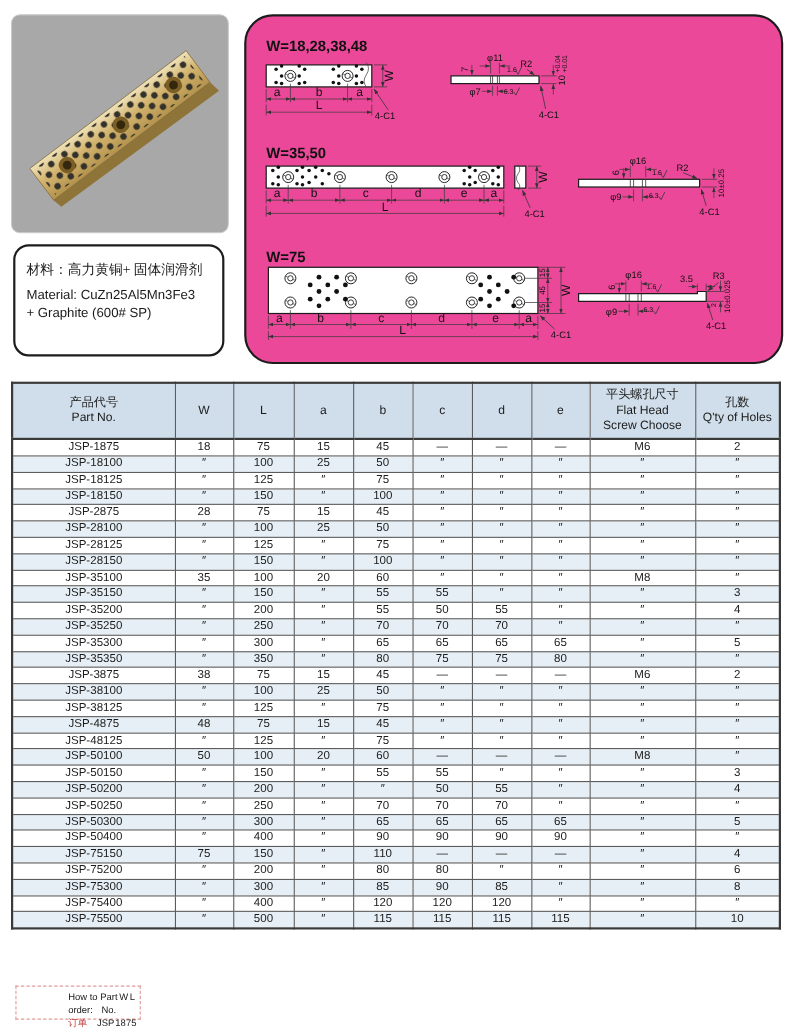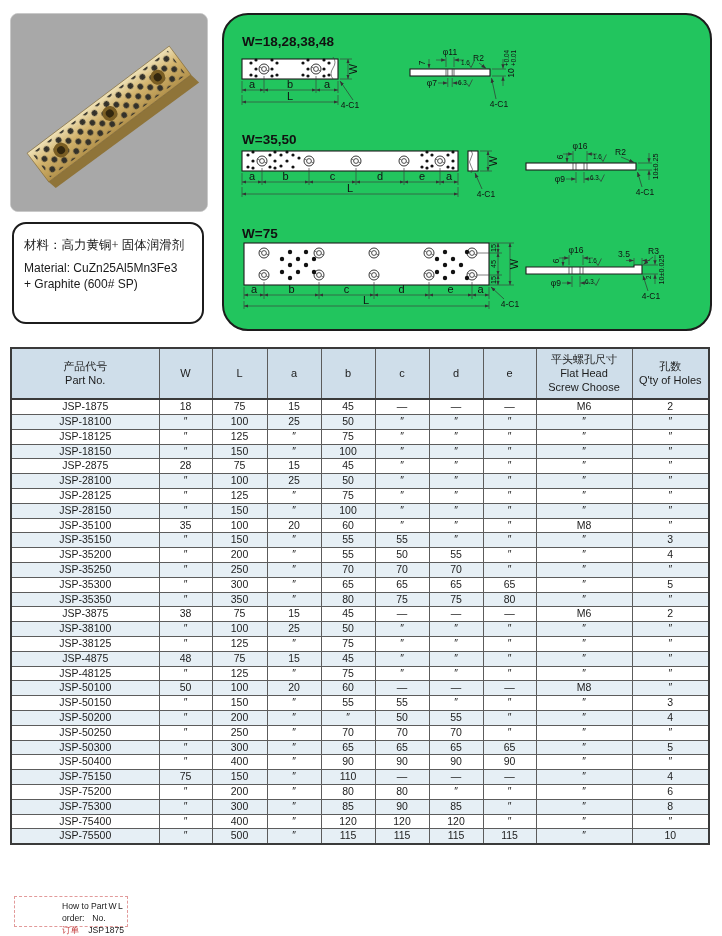--- a/index.html
+++ b/index.html
@@ -11,21 +11,21 @@
          overflow:hidden;border:1px solid #c9c9c9;background:#a8a8a8;}
 
   
   .material-box{position:absolute;left:12px;top:222px;width:192px;height:102px;
         border:2px solid #1c1c1c;border-radius:14px;box-sizing:border-box;padding:13px 10px;}
   .material-box .cn{font-size:12.5px;margin-bottom:6px;font-family:Liberation Serif, serif;}
   .material-box .en{font-size:12px;line-height:1.35;}
 
   
   .drawing-panel{position:absolute;left:222px;top:13px;width:490px;height:318px;
-        border:2px solid #1c1c1c;border-radius:26px;box-sizing:border-box;background:#22c55e;}
+        border:2px solid #1c1c1c;border-radius:26px;box-sizing:border-box;background:#ec4899;}
   svg text{font-family:"Liberation Sans","DejaVu Sans",sans-serif;fill:#111;}
   .ttl{font-size:13.5px;font-weight:bold;}
   .lab{font-size:11px;}
   .sm{font-size:8.5px;}
   .xs{font-size:6.3px;}
   .x7{font-size:7.2px;}
   .ol{fill:#fff;stroke:#1c1c1c;stroke-width:1.1;}
   .dl{stroke:#3a3a3a;stroke-width:0.65;fill:none;}
   .thin{stroke:#2a2a2a;stroke-width:0.7;fill:none;}
   .ldr{stroke:#333;stroke-width:0.7;fill:none;}

